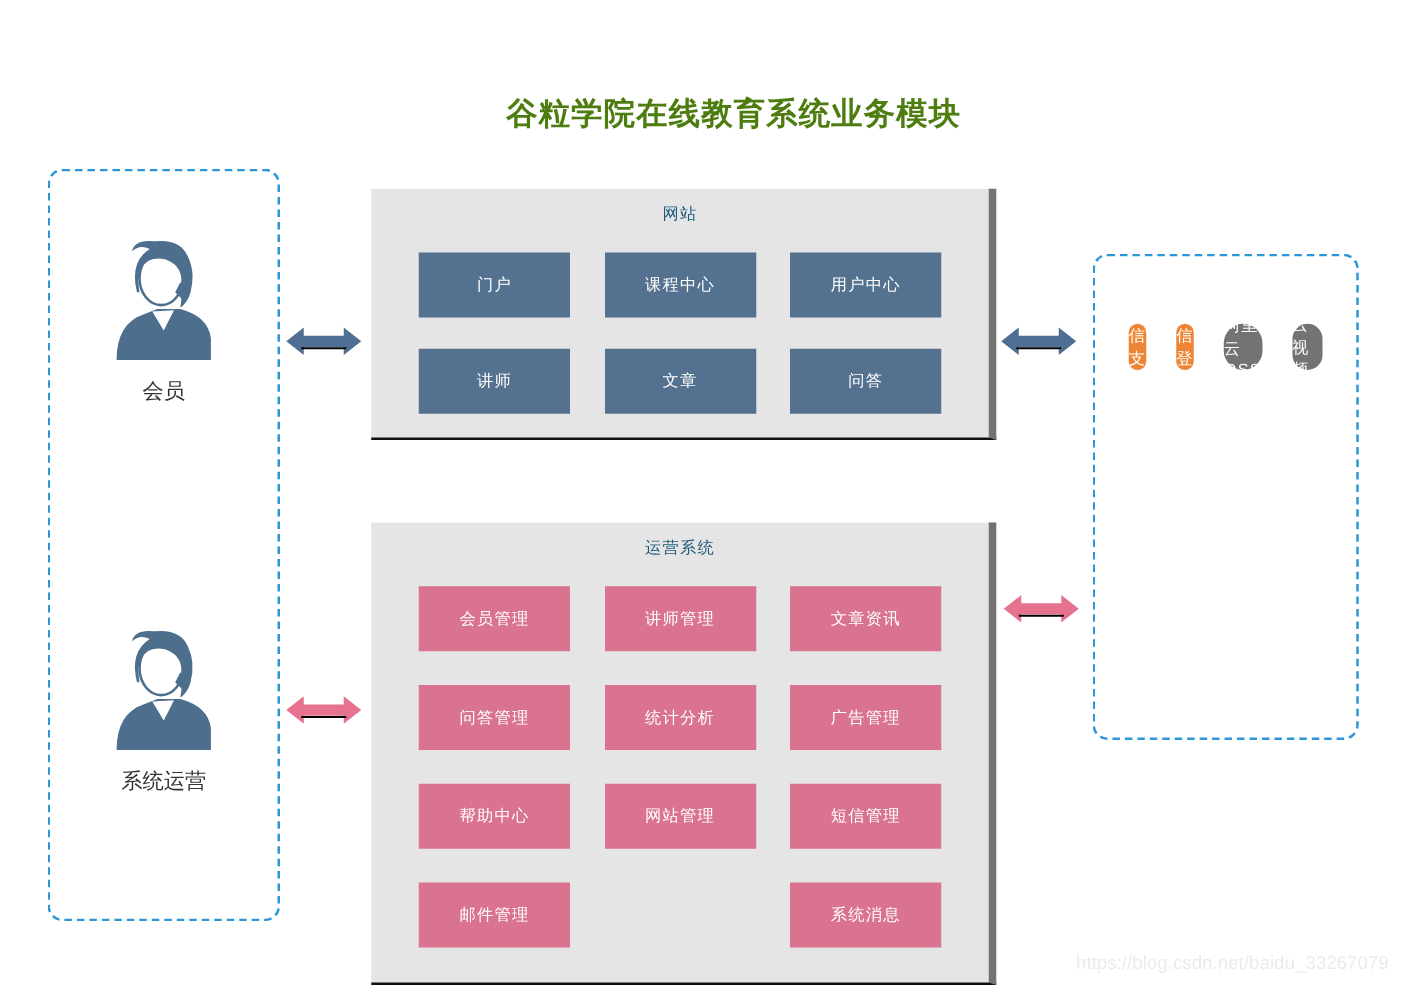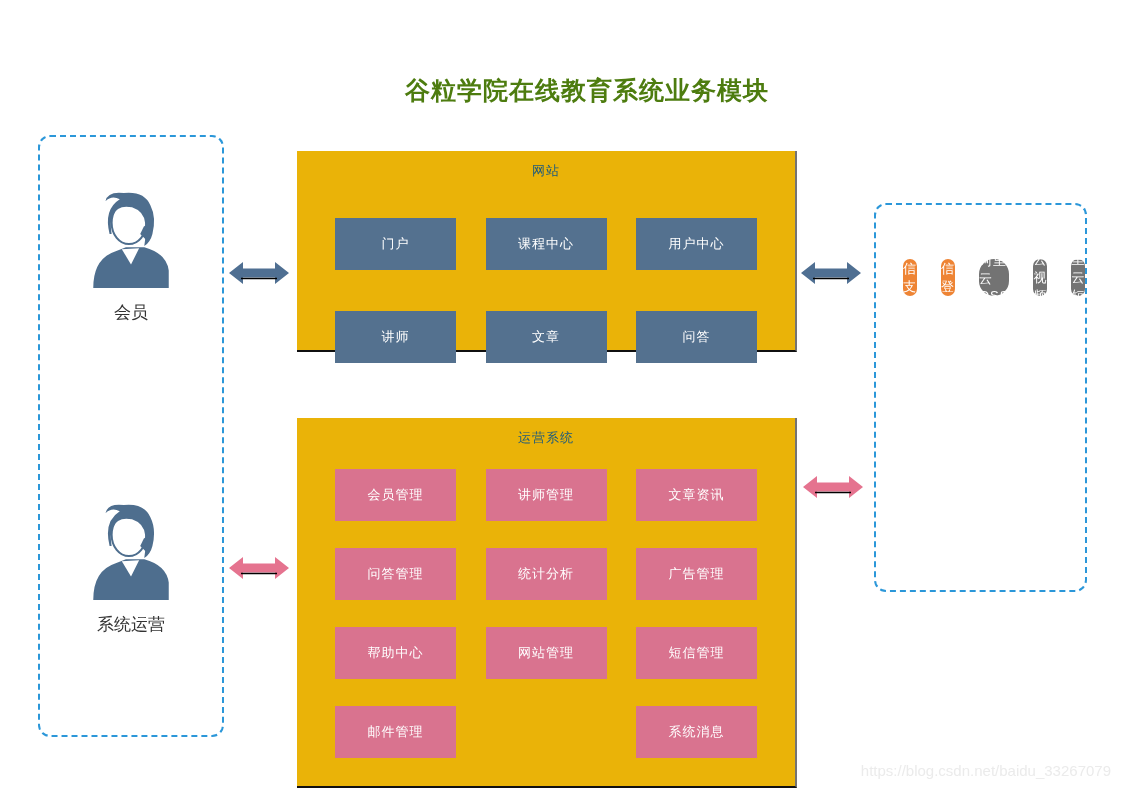--- a/index.html
+++ b/index.html
@@ -18,39 +18,39 @@
   .actors-box{left:38px;top:135px;width:182px;height:598px;}
   .services-box{left:874px;top:203px;width:209px;height:385px;}
   
   .actor{position:absolute;left:0;width:100%;text-align:center;}
   .actor-member{top:52px;}
   .actor-ops{top:364px;}
   .actor svg{display:block;margin:0 auto;}
   .actor-label{margin-top:10px;font-size:17px;color:#333;}
   
   .panel{
-    position:absolute;left:297px;width:500px;background:#eab308;
-    border-right:2px solid #737373;border-bottom:2px solid #101010;box-sizing:border-box;
+    position:absolute;left:297px;width:500px;background:#e5e5e5;
+    border-right:6px solid #737373;border-bottom:2px solid #101010;box-sizing:border-box;
   }
   .panel-website{top:151px;height:201px;}
   .panel-ops{top:378px;height:370px;margin-top:40px;}
   .panel-label{
     text-align:center;padding-top:11px;font-size:13px;color:#1d5a7d;letter-spacing:1px;
   }
   .module-grid{
     display:flex;flex-wrap:wrap;justify-content:space-between;
     padding:0 38px;box-sizing:border-box;
   }
   .panel-website .module-grid{margin-top:22px;row-gap:25px;}
   .panel-ops .module-grid{margin-top:22px;row-gap:27px;}
   .module{
     width:121px;height:52px;display:flex;align-items:center;justify-content:center;
     color:#fff;font-size:13px;letter-spacing:1px;
   }
-  .module-site{background:#54718f;margin-top:16px;}
+  .module-site{background:#54718f;}
   .module-ops{background:#d9738f;}
   
   .pill-stack{
     position:absolute;left:27px;top:54px;width:155px;
     display:flex;gap:24px;
   }
   .pill{
     height:37px;border-radius:19px;display:flex;align-items:center;justify-content:center;
     color:#fff;font-size:13px;letter-spacing:1px;
   }
@@ -130,21 +130,20 @@
       <div class="module module-ops">系统消息</div>
     </div>
   </div>
 
   <div class="dashed-box services-box">
     <div class="pill-stack">
       <div class="pill pill-orange">微信支付</div>
       <div class="pill pill-orange">微信登录</div>
       <div class="pill pill-blue">阿里云OSS</div>
       <div class="pill pill-blue">阿里云视频点播</div>
-      <div class="pill pill-blue">阿里云短息</div>
     </div>
   </div>
 
   <div class="conn conn-member-site">
     <svg viewBox="0 0 62 32">
       <polygon points="1,16 15,5 15,11.5 47,11.5 47,5 61,16 47,27 47,20.5 15,20.5 15,27" fill="#4f6f92"></polygon>
       <line x1="13" y1="21.5" x2="49" y2="21.5" stroke="#000" stroke-width="1.6"></line>
     </svg>
   </div>
   <div class="conn conn-site-services">

